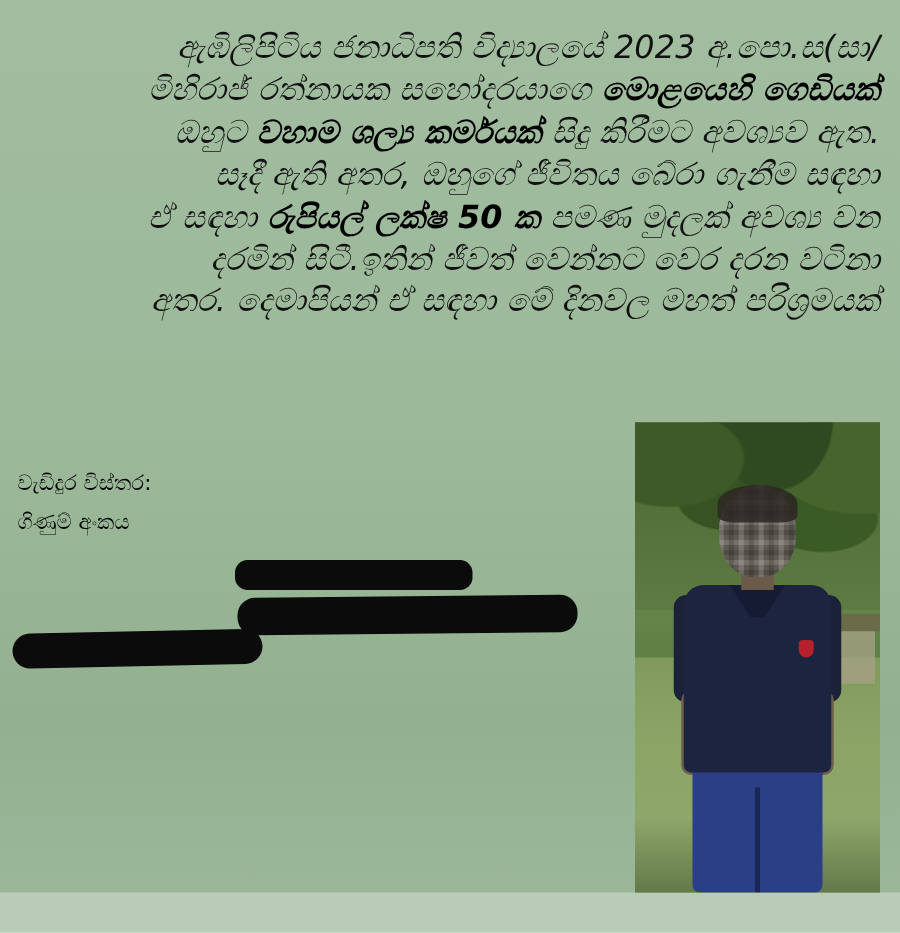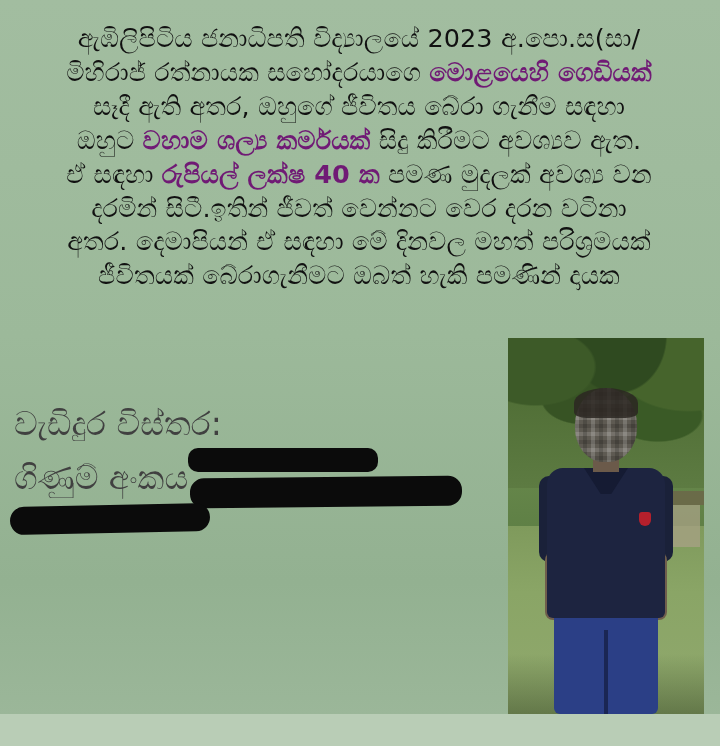--- a/index.html
+++ b/index.html
@@ -41,33 +41,34 @@
     top: 22px;
     width: 690px;
     color: #111111;
     font-size: 25.5px;
     line-height: 1.33;
     letter-spacing: 0.1px;
     z-index: 3;
   }
   .para {
     margin: 0;
-    text-align: center;
+    text-align: right;
+    font-style: italic;
   }
   .hl {
-    color: #701a75;
+    color: #000000;
     font-weight: bold;
   }
   .details {
     position: absolute;
     left: 14px;
-    top: 400px;
+    top: 375px;
     width: 520px;
-    color: #404040;
-    font-size: 33px;
+    color: #000000;
+    font-size: 17px;
     line-height: 1.45;
     z-index: 3;
   }
   .details-line {
     position: relative;
     margin: 0 0 6px 0;
     white-space: nowrap;
   }
   
   .redact {
@@ -275,26 +276,25 @@
   }
 </style>
 </head>
 <body>
 
 <div id="poster">
 
   <div class="text-block">
     <p class="para">ඇඹිලිපිටිය ජනාධිපති විද්‍යාලයේ 2023 අ.පො.ස(සා/</p>
     <p class="para"><span>මිහිරාජ් රත්නායක සහෝදරයාගෙ </span><span class="hl">මොළයෙහි ගෙඩියක්</span></p>
+    <p class="para"><span>ඔහුට </span><span class="hl">වහාම ශල්‍ය කර්මයක්</span><span> සිදු කිරීමට අවශ්‍යව ඇත.</span></p>
     <p class="para">සෑදී ඇති අතර, ඔහුගේ ජීවිතය බේරා ගැනීම සඳහා</p>
-    <p class="para"><span>ඔහුට </span><span class="hl">වහාම ශල්‍ය කර්මයක්</span><span> සිදු කිරීමට අවශ්‍යව ඇත.</span></p>
-    <p class="para"><span>ඒ සඳහා </span><span class="hl">රුපියල් ලක්ෂ 40 ක</span><span> පමණ මුදලක් අවශ්‍ය වන</span></p>
+    <p class="para"><span>ඒ සඳහා </span><span class="hl">රුපියල් ලක්ෂ 50 ක</span><span> පමණ මුදලක් අවශ්‍ය වන</span></p>
     <p class="para">දරමින් සිටී.ඉතින් ජීවත් වෙන්නට වෙර දරන වටිනා</p>
     <p class="para">අතර. දෙමාපියන් ඒ සඳහා මේ දිනවල මහත් පරිශ්‍රමයක්</p>
-    <p class="para">ජීවිතයක් බේරාගැනීමට ඔබත් හැකි පමණින් දායක</p>
   </div>
 
   <div class="details">
     <p class="details-line">වැඩිදුර විස්තර:</p>
     <p class="details-line">ගිණුම් අංකය</p>
   </div>
 
   <div class="redact r1"></div>
   <div class="redact r2"></div>
   <div class="redact r3"></div>

